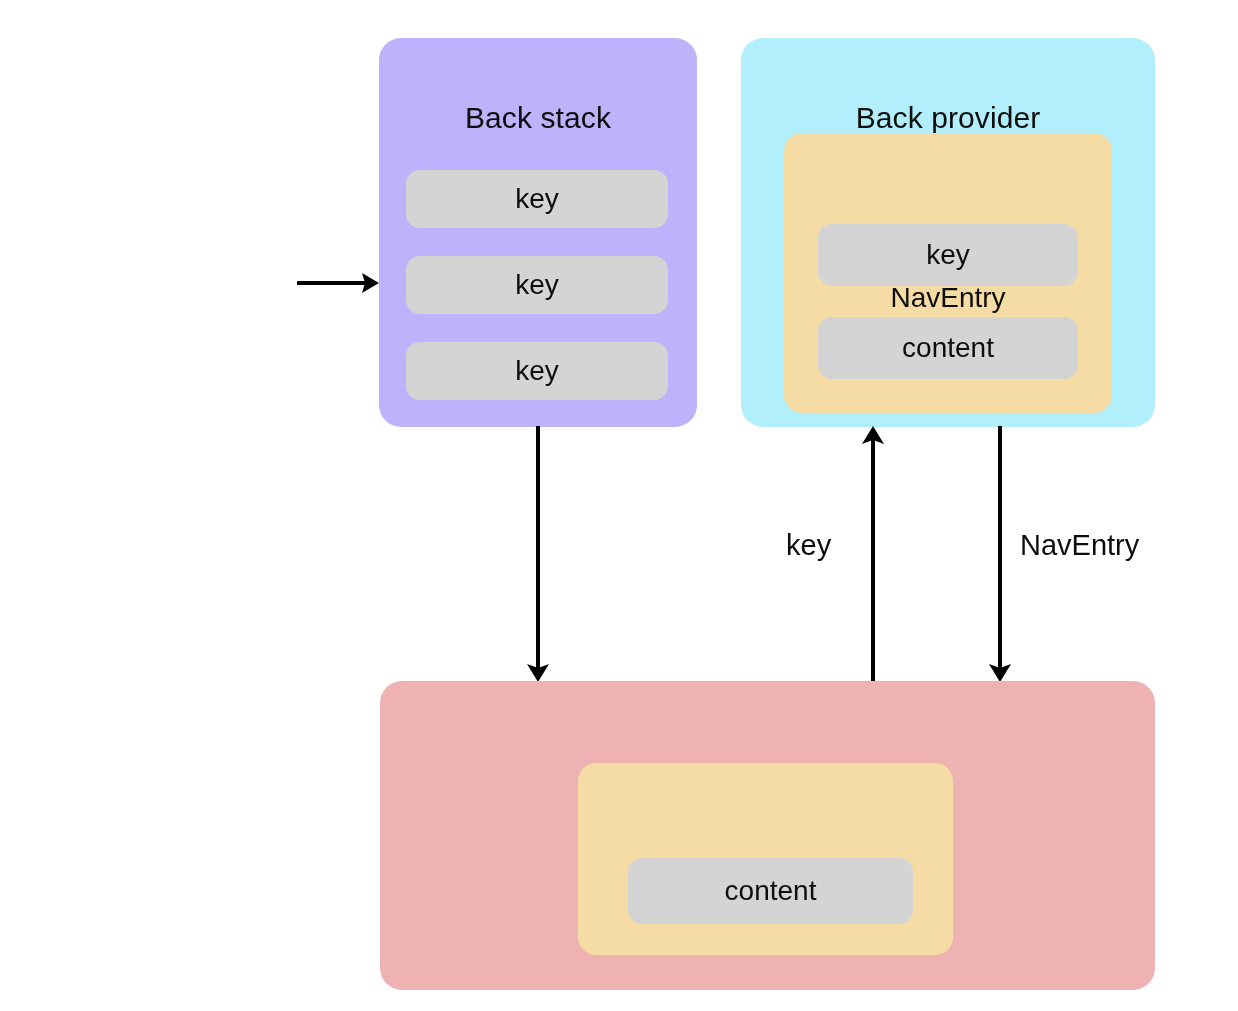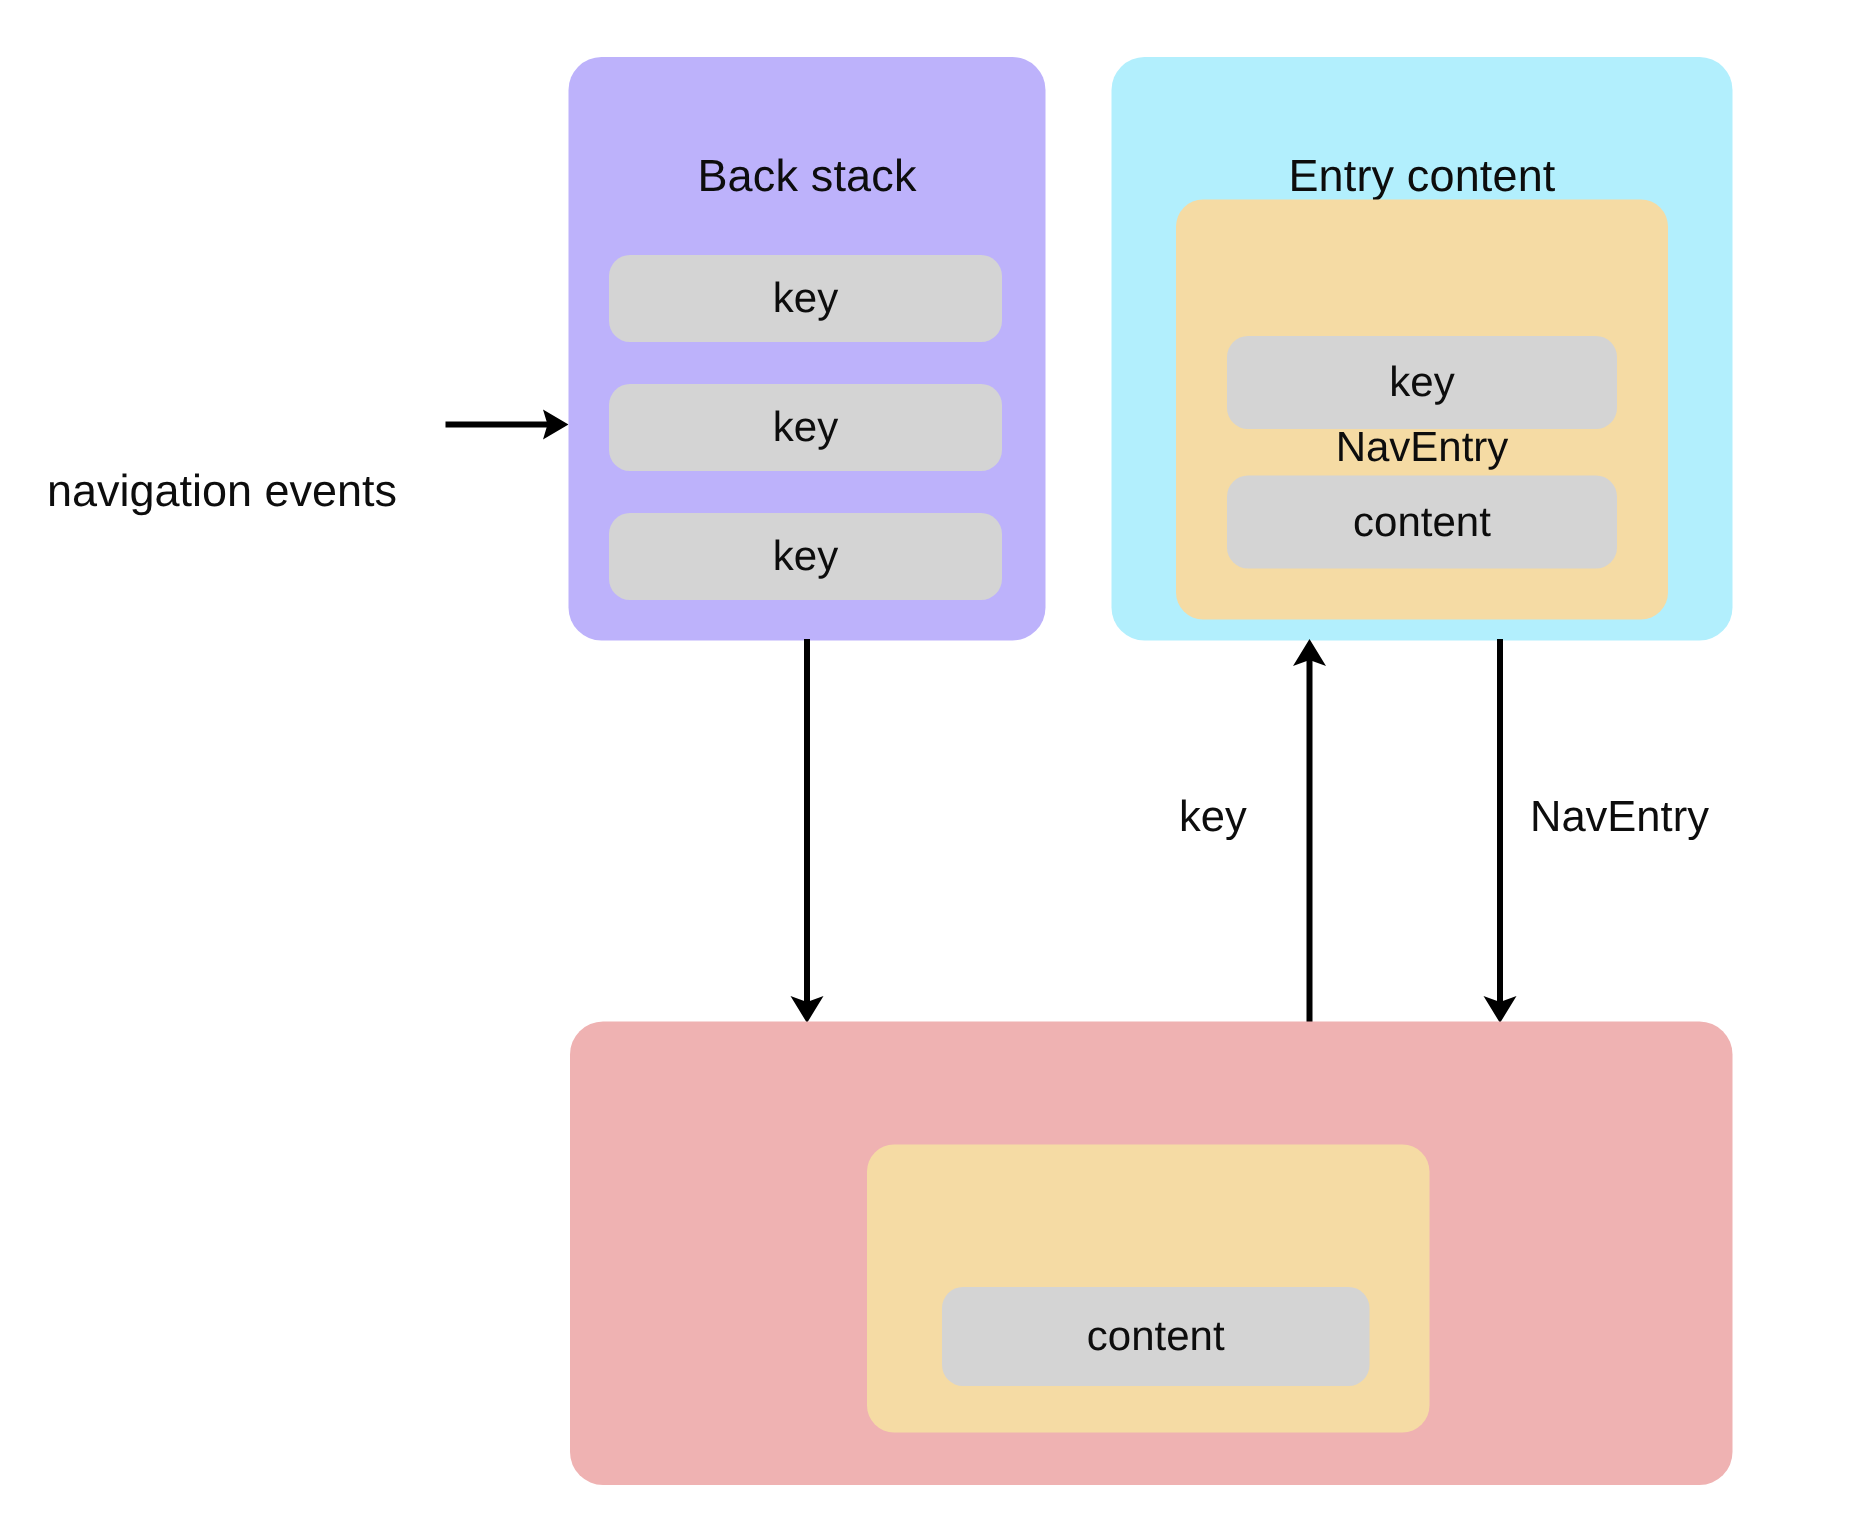--- a/index.html
+++ b/index.html
@@ -161,37 +161,36 @@
     font-size: 29px;
     line-height: 34px;
   }
 </style>
 </head>
 <body>
 
 <div id="canvas">
 
   <div class="label" id="nav-events-label">
-    <div>navigation events</div>
   </div>
 
   <svg class="arrow-svg" style="left:290px; top:262px;" width="100" height="42">
     <line class="arrow-line" x1="7" y1="21" x2="82" y2="21"></line>
     <polygon class="arrow-head" points="89,21 72,11 75,21 72,31"></polygon>
   </svg>
 
   <div class="box" id="back-stack-box">
     <div class="box-title" id="back-stack-title">Back stack</div>
   </div>
   <div class="chip" id="bs-key-1">key</div>
   <div class="chip" id="bs-key-2">key</div>
   <div class="chip" id="bs-key-3">key</div>
 
   <div class="box" id="entry-provider-box">
-    <div class="box-title" id="entry-provider-title">Entry content</div>
+    <div class="box-title" id="entry-provider-title">Back provider</div>
   </div>
   <div class="naventry-box" id="provider-naventry">
     <div class="naventry-title" id="provider-naventry-title">NavEntry</div>
   </div>
   <div class="chip" id="ep-key">key</div>
   <div class="chip" id="ep-content">content</div>
 
   <svg class="arrow-svg" style="left:518px; top:420px;" width="42" height="268">
     <line class="arrow-line" x1="20" y1="6" x2="20" y2="252"></line>
     <polygon class="arrow-head" points="20,262 9,244 20,248 31,244"></polygon>

